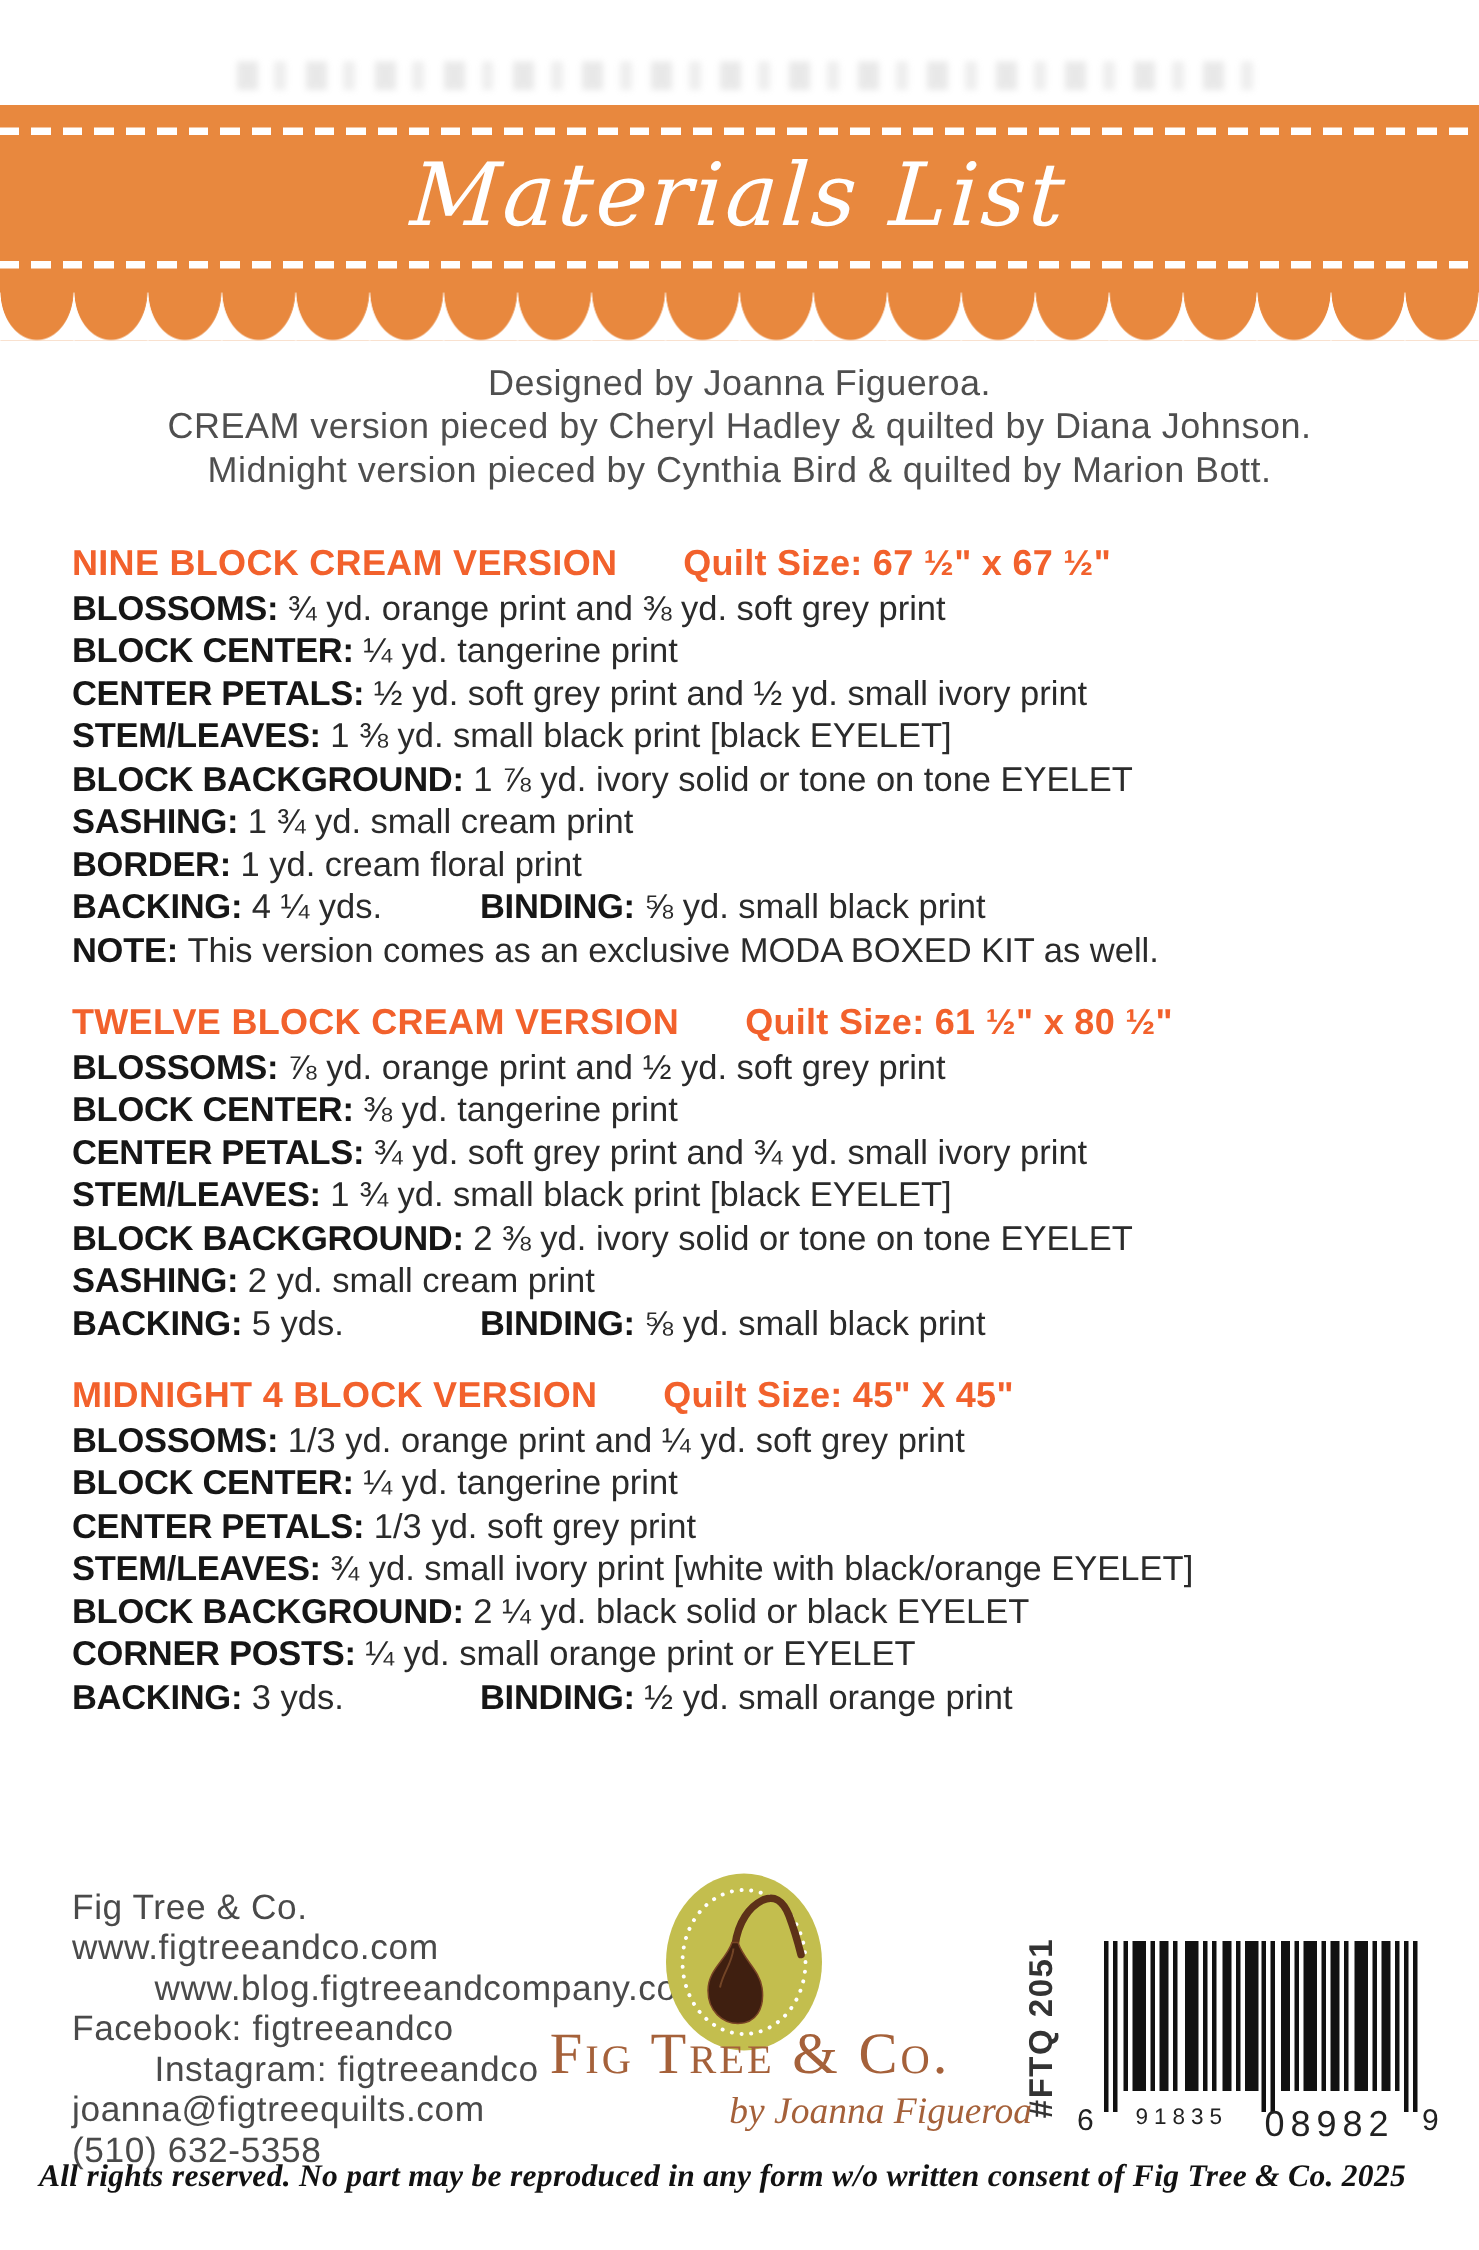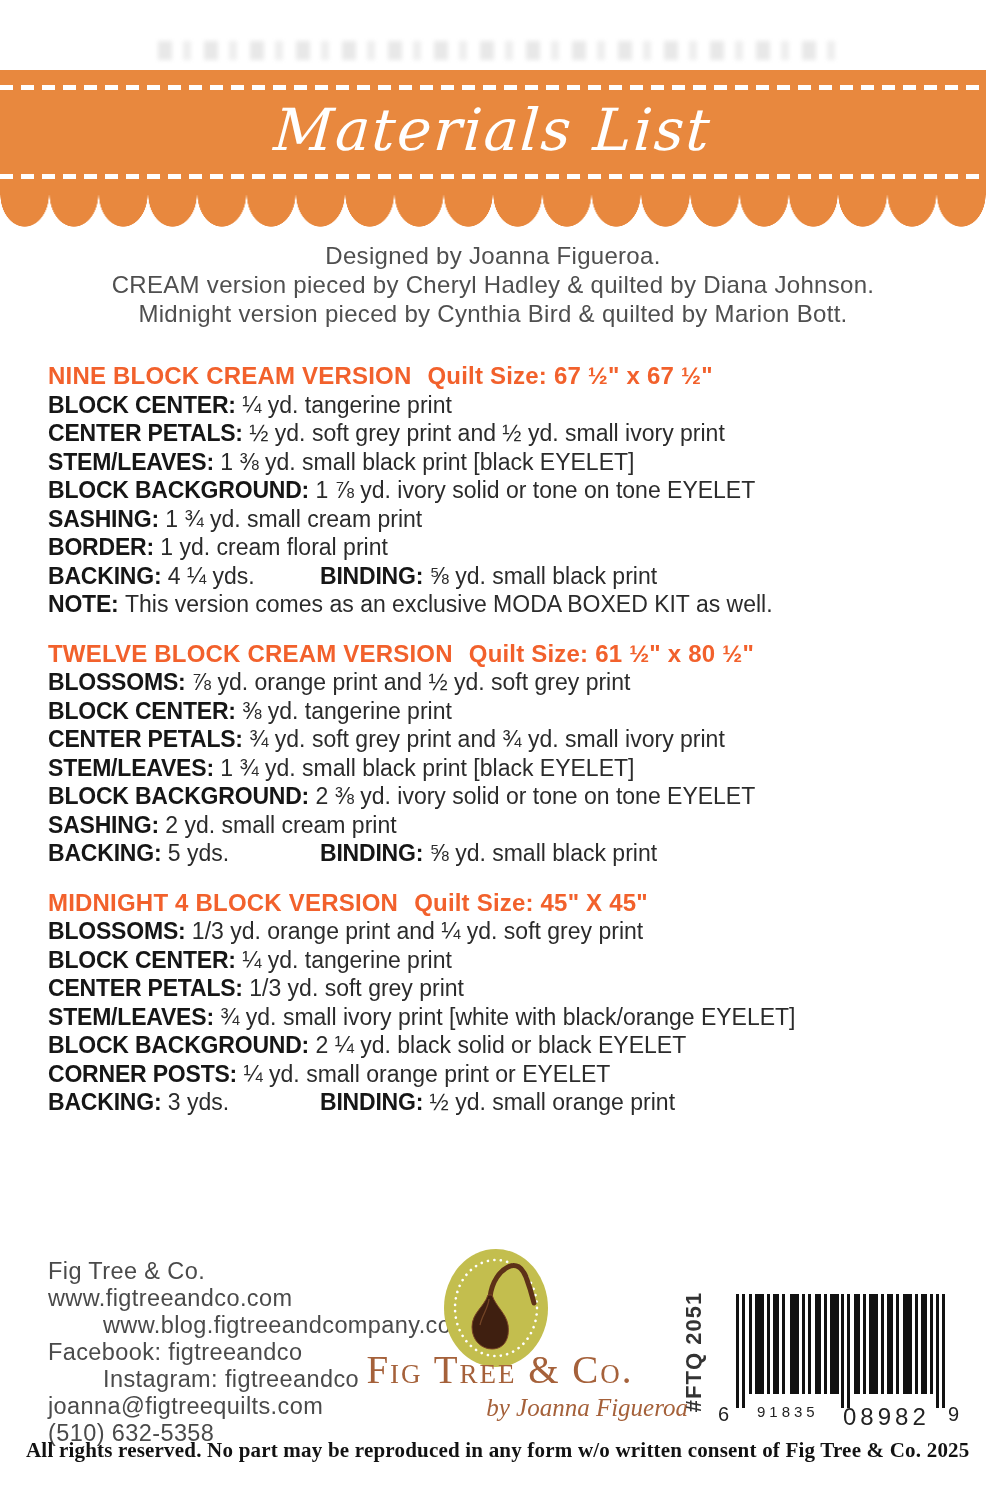--- a/index.html
+++ b/index.html
@@ -43,21 +43,21 @@
     background-size:49.3px 33px;background-repeat:repeat-x;
   }
   
   .credits{
     position:absolute;left:0;top:241px;width:100%;text-align:center;
     font-size:24px;line-height:29px;color:#4f4f4f;letter-spacing:.3px;
   }
   
   .sections{position:absolute;left:48px;top:362px;right:8px;}
   .mat-section{margin-bottom:21px;}
-  .sec-header{display:flex;gap:16px;align-items:baseline;line-height:28.5px;}
+  .sec-header{display:flex;gap:44px;align-items:baseline;line-height:28.5px;}
   .sec-title,.sec-size{
     color:var(--header-orange);font-weight:700;font-size:24px;letter-spacing:.2px;white-space:nowrap;
   }
   .sec-line{font-size:23px;line-height:28.5px;white-space:nowrap;}
   .lbl{font-weight:700;color:#161616;letter-spacing:-.2px;}
   .txt{color:var(--body-ink);}
   .seg-col{display:inline-block;min-width:272px;}
   
   .contact{
     position:absolute;left:48px;top:1258px;
@@ -86,21 +86,21 @@
   }
   .barcode-bars{position:absolute;left:736px;top:1294px;}
   .bc-digit{position:absolute;font-size:20px;color:#222;top:1403px;}
   .bc-left{left:718px;}
   .bc-g1{left:757px;letter-spacing:4px;font-size:15px;}
   .bc-g2{left:843px;letter-spacing:4px;font-size:24px;}
   .bc-right{left:948px;}
   
   .footer{
     position:absolute;left:26px;top:1438px;right:18px;
-    font-family:"Liberation Serif",serif;font-weight:700;
+    font-family:"Liberation Serif",serif;font-style:italic;font-weight:700;
     font-size:21px;color:#121212;letter-spacing:.2px;white-space:nowrap;
   }
 </style>
 </head>
 <body>
 
 <div class="page">
 
   <div class="ghost-top"></div>
 
@@ -116,20 +116,21 @@
     <div>CREAM version pieced by Cheryl Hadley &amp; quilted by Diana Johnson.</div>
     <div>Midnight version pieced by Cynthia Bird &amp; quilted by Marion Bott.</div>
   </div>
 
   <div class="sections">
       <section class="mat-section">
         <div class="sec-header">
           <span class="sec-title">NINE BLOCK CREAM VERSION</span>
           <span class="sec-size">Quilt Size: 67 ½" x 67 ½"</span>
         </div>
+        <div class="sec-line"><span class="seg"><b class="lbl">BLOSSOMS:</b><span class="txt">&nbsp;¾ yd. orange print and ⅜ yd. soft grey print</span></span></div>
         <div class="sec-line"><span class="seg"><b class="lbl">BLOCK CENTER:</b><span class="txt">&nbsp;¼ yd. tangerine print</span></span></div>
         <div class="sec-line"><span class="seg"><b class="lbl">CENTER PETALS:</b><span class="txt">&nbsp;½ yd. soft grey print and ½ yd. small ivory print</span></span></div>
         <div class="sec-line"><span class="seg"><b class="lbl">STEM/LEAVES:</b><span class="txt">&nbsp;1 ⅜ yd. small black print [black EYELET]</span></span></div>
         <div class="sec-line"><span class="seg"><b class="lbl">BLOCK BACKGROUND:</b><span class="txt">&nbsp;1 ⅞ yd. ivory solid or tone on tone EYELET</span></span></div>
         <div class="sec-line"><span class="seg"><b class="lbl">SASHING:</b><span class="txt">&nbsp;1 ¾ yd. small cream print</span></span></div>
         <div class="sec-line"><span class="seg"><b class="lbl">BORDER:</b><span class="txt">&nbsp;1 yd. cream floral print</span></span></div>
         <div class="sec-line"><span class="seg seg-col"><b class="lbl">BACKING:</b><span class="txt">&nbsp;4 ¼ yds.</span></span><span class="seg"><b class="lbl">BINDING:</b><span class="txt">&nbsp;⅝ yd. small black print</span></span></div>
         <div class="sec-line"><span class="seg"><b class="lbl">NOTE:</b><span class="txt">&nbsp;This version comes as an exclusive MODA BOXED KIT as well.</span></span></div>
       </section>
       <section class="mat-section">

